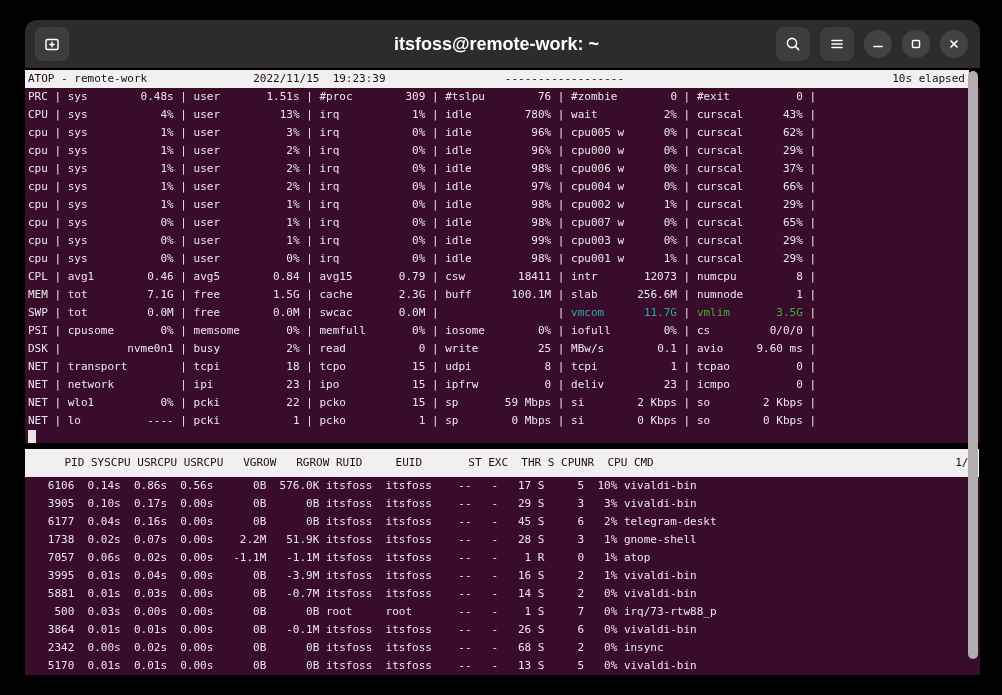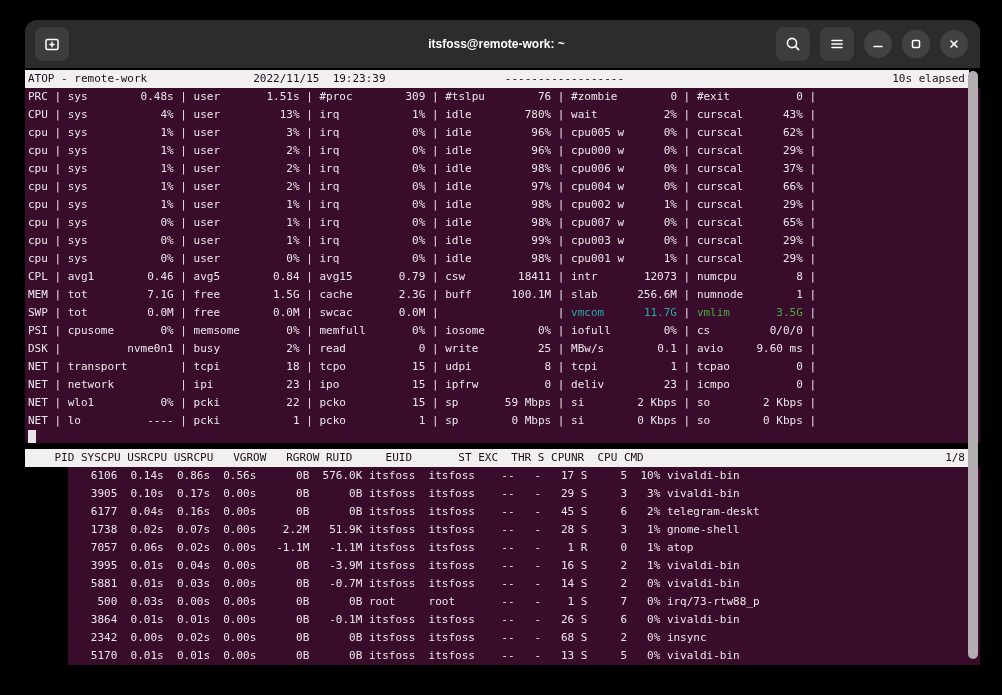--- a/index.html
+++ b/index.html
@@ -7,21 +7,21 @@
 
   .window{position:absolute;left:25px;top:20px;width:955px;height:675px;background:#000;
           border-radius:12px 12px 0 0;overflow:hidden;}
 
   
   .titlebar{height:48px;background:var(--titlebar_bg);position:relative;}
   .sq-btn{position:absolute;top:7px;width:34px;height:34px;border-radius:8px;background:var(--button_bg);
           display:flex;align-items:center;justify-content:center;}
   .tab-btn{left:10px;}
   .title{position:absolute;left:0;right:12px;top:0;height:48px;line-height:48px;text-align:center;
-         color:#ffffff;font-weight:bold;font-size:12px;}
+         color:#ffffff;font-weight:bold;font-size:18px;}
   .tb-right{position:absolute;right:12px;top:0;height:48px;display:flex;align-items:center;gap:10px;}
   .circ-btn{width:28px;height:28px;border-radius:50%;background:var(--circle_button_bg);
             display:flex;align-items:center;justify-content:center;}
   .icon svg{display:block;}
 
   
   .term{position:absolute;top:48px;left:0;right:0;bottom:0;background:#000;padding-top:2px;
         font-family:"DejaVu Sans Mono",monospace;font-size:11px;line-height:18px;color:var(--fg);}
   .tline{height:18px;display:flex;background:var(--terminal_bg);padding-left:3px;align-items:center;}
   .white{background:var(--header_bg);color:var(--header_fg);width:calc(100% - 14px);}
@@ -32,22 +32,22 @@
   .lbl{white-space:pre;width:3ch;flex:none;}
   .sep{white-space:pre;flex:none;}
   .fld{display:inline-flex;justify-content:space-between;width:16ch;flex:none;}
   .fn,.fv{white-space:pre;}
   .fld.cyan{color:var(--cyan);} .fld.green{color:var(--green);}
 
   .cursor-line{height:13px;background:var(--terminal_bg);display:flex;}
   .cursor{width:8px;height:13px;margin-left:3px;background:#e9e2e7;}
   .gap{height:6px;background:transparent;}
 
-  .trow{display:flex;height:18px;background:var(--terminal_bg);padding-left:3px;align-items:center;margin-left:43px;}
-  .phead{display:flex;height:18px;padding-left:3px;align-items:center;}
+  .trow{display:flex;height:18px;background:var(--terminal_bg);padding-left:3px;align-items:center;}
+  .phead{display:flex;height:28px;padding-left:13px;align-items:center;}
   .cell{white-space:pre;flex:none;}
   .c-pid{width:7ch;text-align:right;} .c-syscpu{width:7ch;text-align:right;}
   .c-usrcpu{width:7ch;text-align:right;} .c-rdelay{width:7ch;text-align:right;}
   .c-vgrow{width:8ch;text-align:right;} .c-rgrow{width:8ch;text-align:right;}
   .c-ruid{width:9ch;text-align:left;margin-left:1ch;} .c-euid{width:10ch;text-align:left;}
   .c-st{width:3ch;text-align:right;} .c-exc{width:4ch;text-align:right;}
   .c-thr{width:5ch;text-align:right;} .c-s{width:2ch;text-align:right;}
   .c-cpunr{width:6ch;text-align:right;} .c-cpu{width:5ch;text-align:right;}
   .c-cmd{text-align:left;margin-left:1ch;}
   .page{margin-left:auto;padding-right:4px;white-space:pre;}

